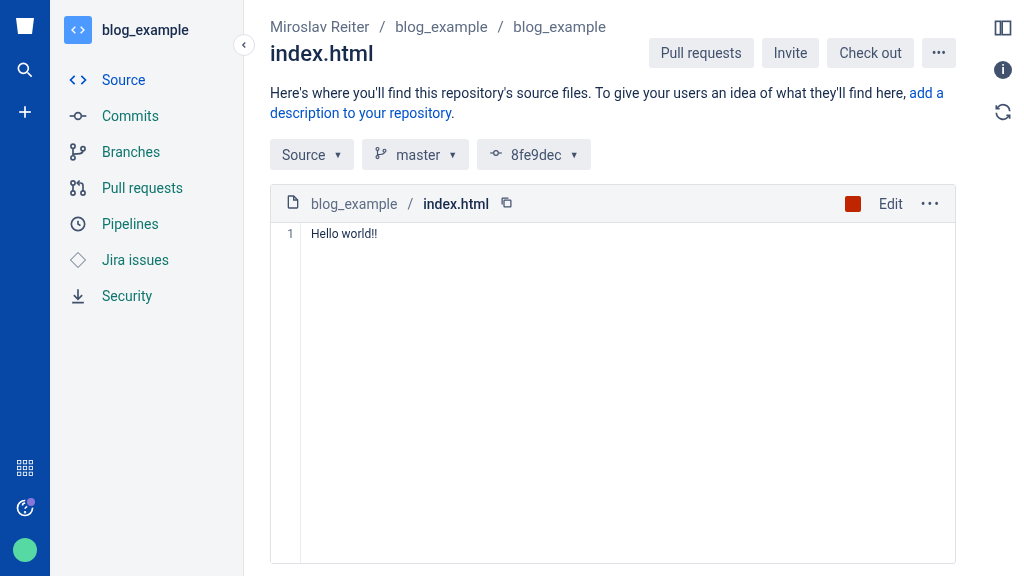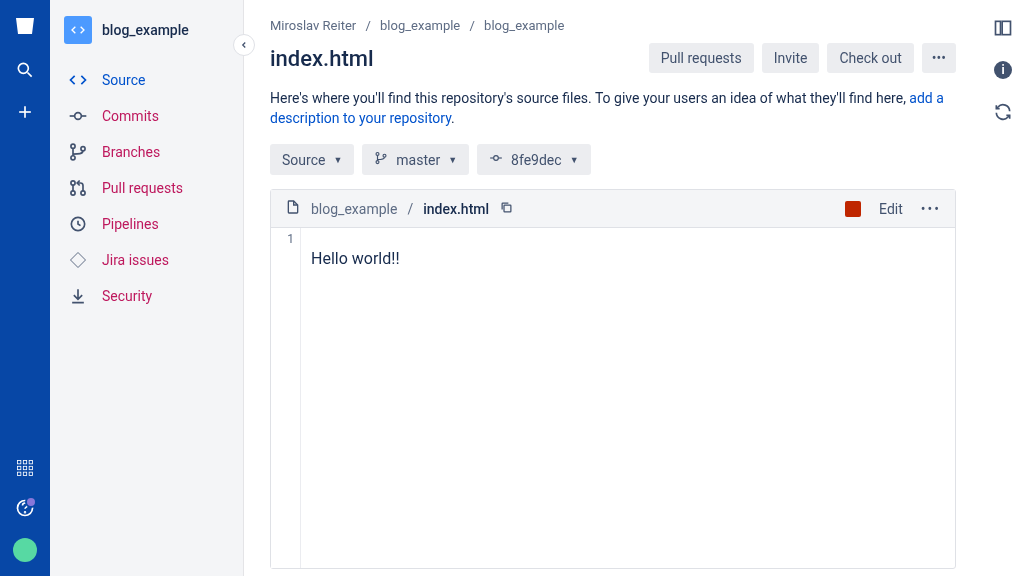--- a/index.html
+++ b/index.html
@@ -13,49 +13,49 @@
 .help-badge { position: relative; }
 .help-badge::after { content: ''; position: absolute; top: -2px; right: -2px; width: 8px; height: 8px; background: #8777D9; border-radius: 50%; border: 2px solid #0747A6; }
 .avatar-circle { width: 24px; height: 24px; border-radius: 50%; background: #57D9A3; }
 
 .sidebar { width: 194px; background: #F4F5F7; border-right: 1px solid #e4e4e7; position: relative; }
 .sb-header { display: flex; align-items: center; padding: 16px 12px 16px 14px; gap: 10px; }
 .sb-repo-icon { width: 28px; height: 28px; background: #4C9AFF; border-radius: 3px; display: flex; align-items: center; justify-content: center; }
 .sb-repo-name { font-size: 14px; color: #172B4D; font-weight: 500; }
 .sb-collapse { position: absolute; right: -12px; top: 34px; width: 22px; height: 22px; border-radius: 50%; background: #fff; border: 1px solid #dfe1e6; display: flex; align-items: center; justify-content: center; font-size: 11px; color: #42526e; cursor: pointer; }
 .sb-nav { padding: 2px 0; }
-.sb-item { display: flex; align-items: center; padding: 8px 12px 8px 18px; gap: 14px; font-size: 14px; color: #be185d; cursor: pointer; }
+.sb-item { display: flex; align-items: center; padding: 8px 12px 8px 18px; gap: 14px; font-size: 14px; color: #0f766e; cursor: pointer; }
 .sb-item.active { color: #0052CC; }
 .sb-item .icon { width: 20px; height: 20px; display: flex; align-items: center; justify-content: center; }
 .sb-item .icon svg { stroke: #42526E; fill: none; }
 .sb-item.active .icon svg { stroke: #0052CC; }
 
 .main { flex: 1; padding: 18px 26px 18px 26px; overflow: hidden; position: relative; }
-.breadcrumbs { font-size: 13px; color: #5E6C84; margin-bottom: 10px; }
+.breadcrumbs { font-size: 15px; color: #5E6C84; margin-bottom: 2px; }
 .breadcrumbs .sep { margin: 0 6px; }
 .title-row { display: flex; align-items: center; justify-content: space-between; margin-bottom: 16px; }
 .page-title { font-size: 22px; font-weight: 500; color: #172B4D; }
 .actions { display: flex; gap: 8px; }
 .btn { background: rgba(9,30,66,0.08); border: none; padding: 7px 12px; font-size: 14px; color: #42526E; border-radius: 3px; cursor: pointer; }
 .btn.icon-only { padding: 7px 10px; }
 .desc { font-size: 14px; color: #172B4D; margin-bottom: 16px; line-height: 1.4; }
 .desc a { color: #0052CC; text-decoration: none; }
 .toolbar { display: flex; gap: 8px; margin-bottom: 14px; }
 .tb-btn { background: rgba(9,30,66,0.08); border: none; padding: 7px 12px; font-size: 14px; color: #42526E; border-radius: 3px; cursor: pointer; display: flex; align-items: center; gap: 8px; }
 .tb-btn .caret { font-size: 9px; }
 
 .file-panel { border: 1px solid #DFE1E6; border-radius: 3px; }
 .fp-header { display: flex; align-items: center; justify-content: space-between; padding: 9px 14px; background: #F4F5F7; border-bottom: 1px solid #DFE1E6; }
 .fp-left { display: flex; align-items: center; gap: 10px; font-size: 14px; color: #5E6C84; }
 .fp-left .fname { color: #172B4D; font-weight: 500; }
 .fp-right { display: flex; align-items: center; gap: 18px; font-size: 14px; color: #42526E; }
 .fp-right .mini-avatar { width: 16px; height: 16px; background: #BF2600; border-radius: 2px; }
 .fp-content { display: flex; height: 340px; }
 .fp-gutter { width: 30px; background: #fff; border-right: 1px solid #EBECF0; text-align: right; padding: 4px 6px; font-family: monospace; font-size: 12px; color: #5E6C84; }
-.fp-code { flex: 1; padding: 4px 10px; font-family: monospace; font-size: 16px; color: #172B4D; white-space: pre; margin-top: 17px; }
+.fp-code { flex: 1; padding: 4px 10px; font-family: monospace; font-size: 12px; color: #172B4D; white-space: pre; }
 
 .right-rail { width: 42px; display: flex; flex-direction: column; align-items: center; padding-top: 18px; gap: 22px; }
 .rr-icon { width: 20px; height: 20px; cursor: pointer; display:flex; align-items:center; justify-content:center; }
 .info-circ { width: 18px; height: 18px; border-radius: 50%; background: #42526E; color: #fff; font-size: 12px; font-weight: bold; display: flex; align-items: center; justify-content: center; }
 </style>
 </head>
 <body>
 
 <div class="global-nav">
   <div class="logo">

